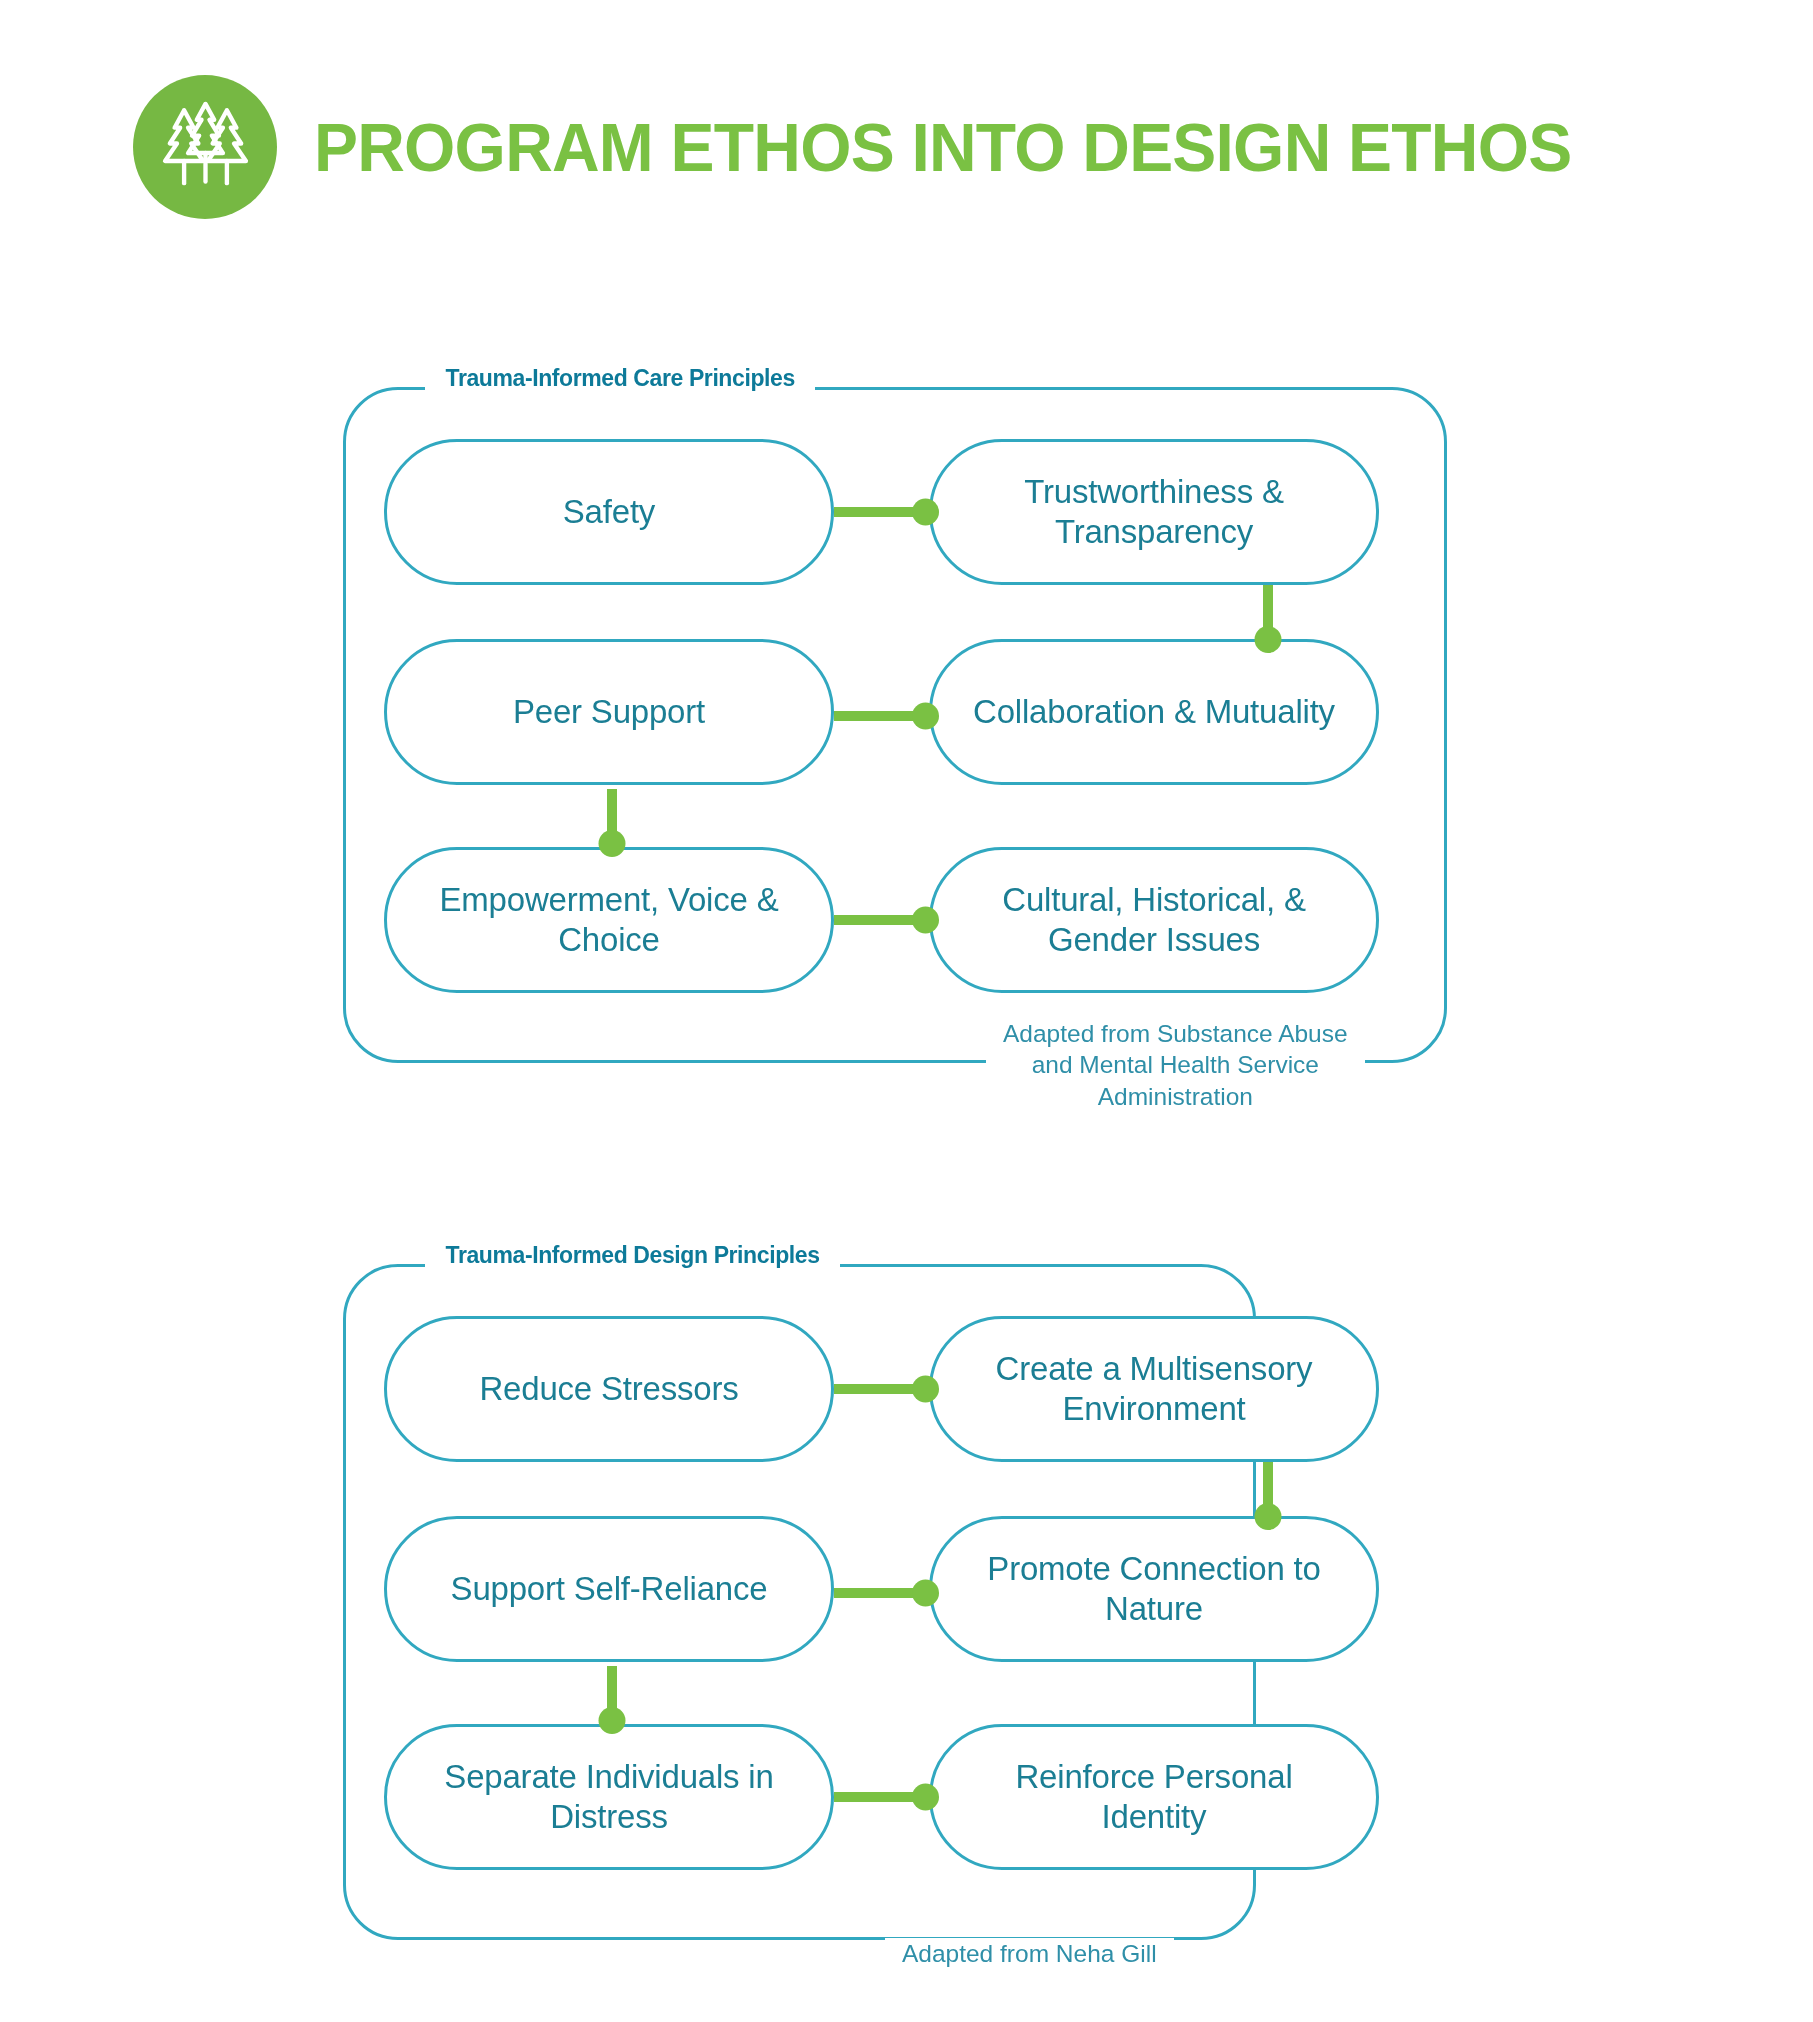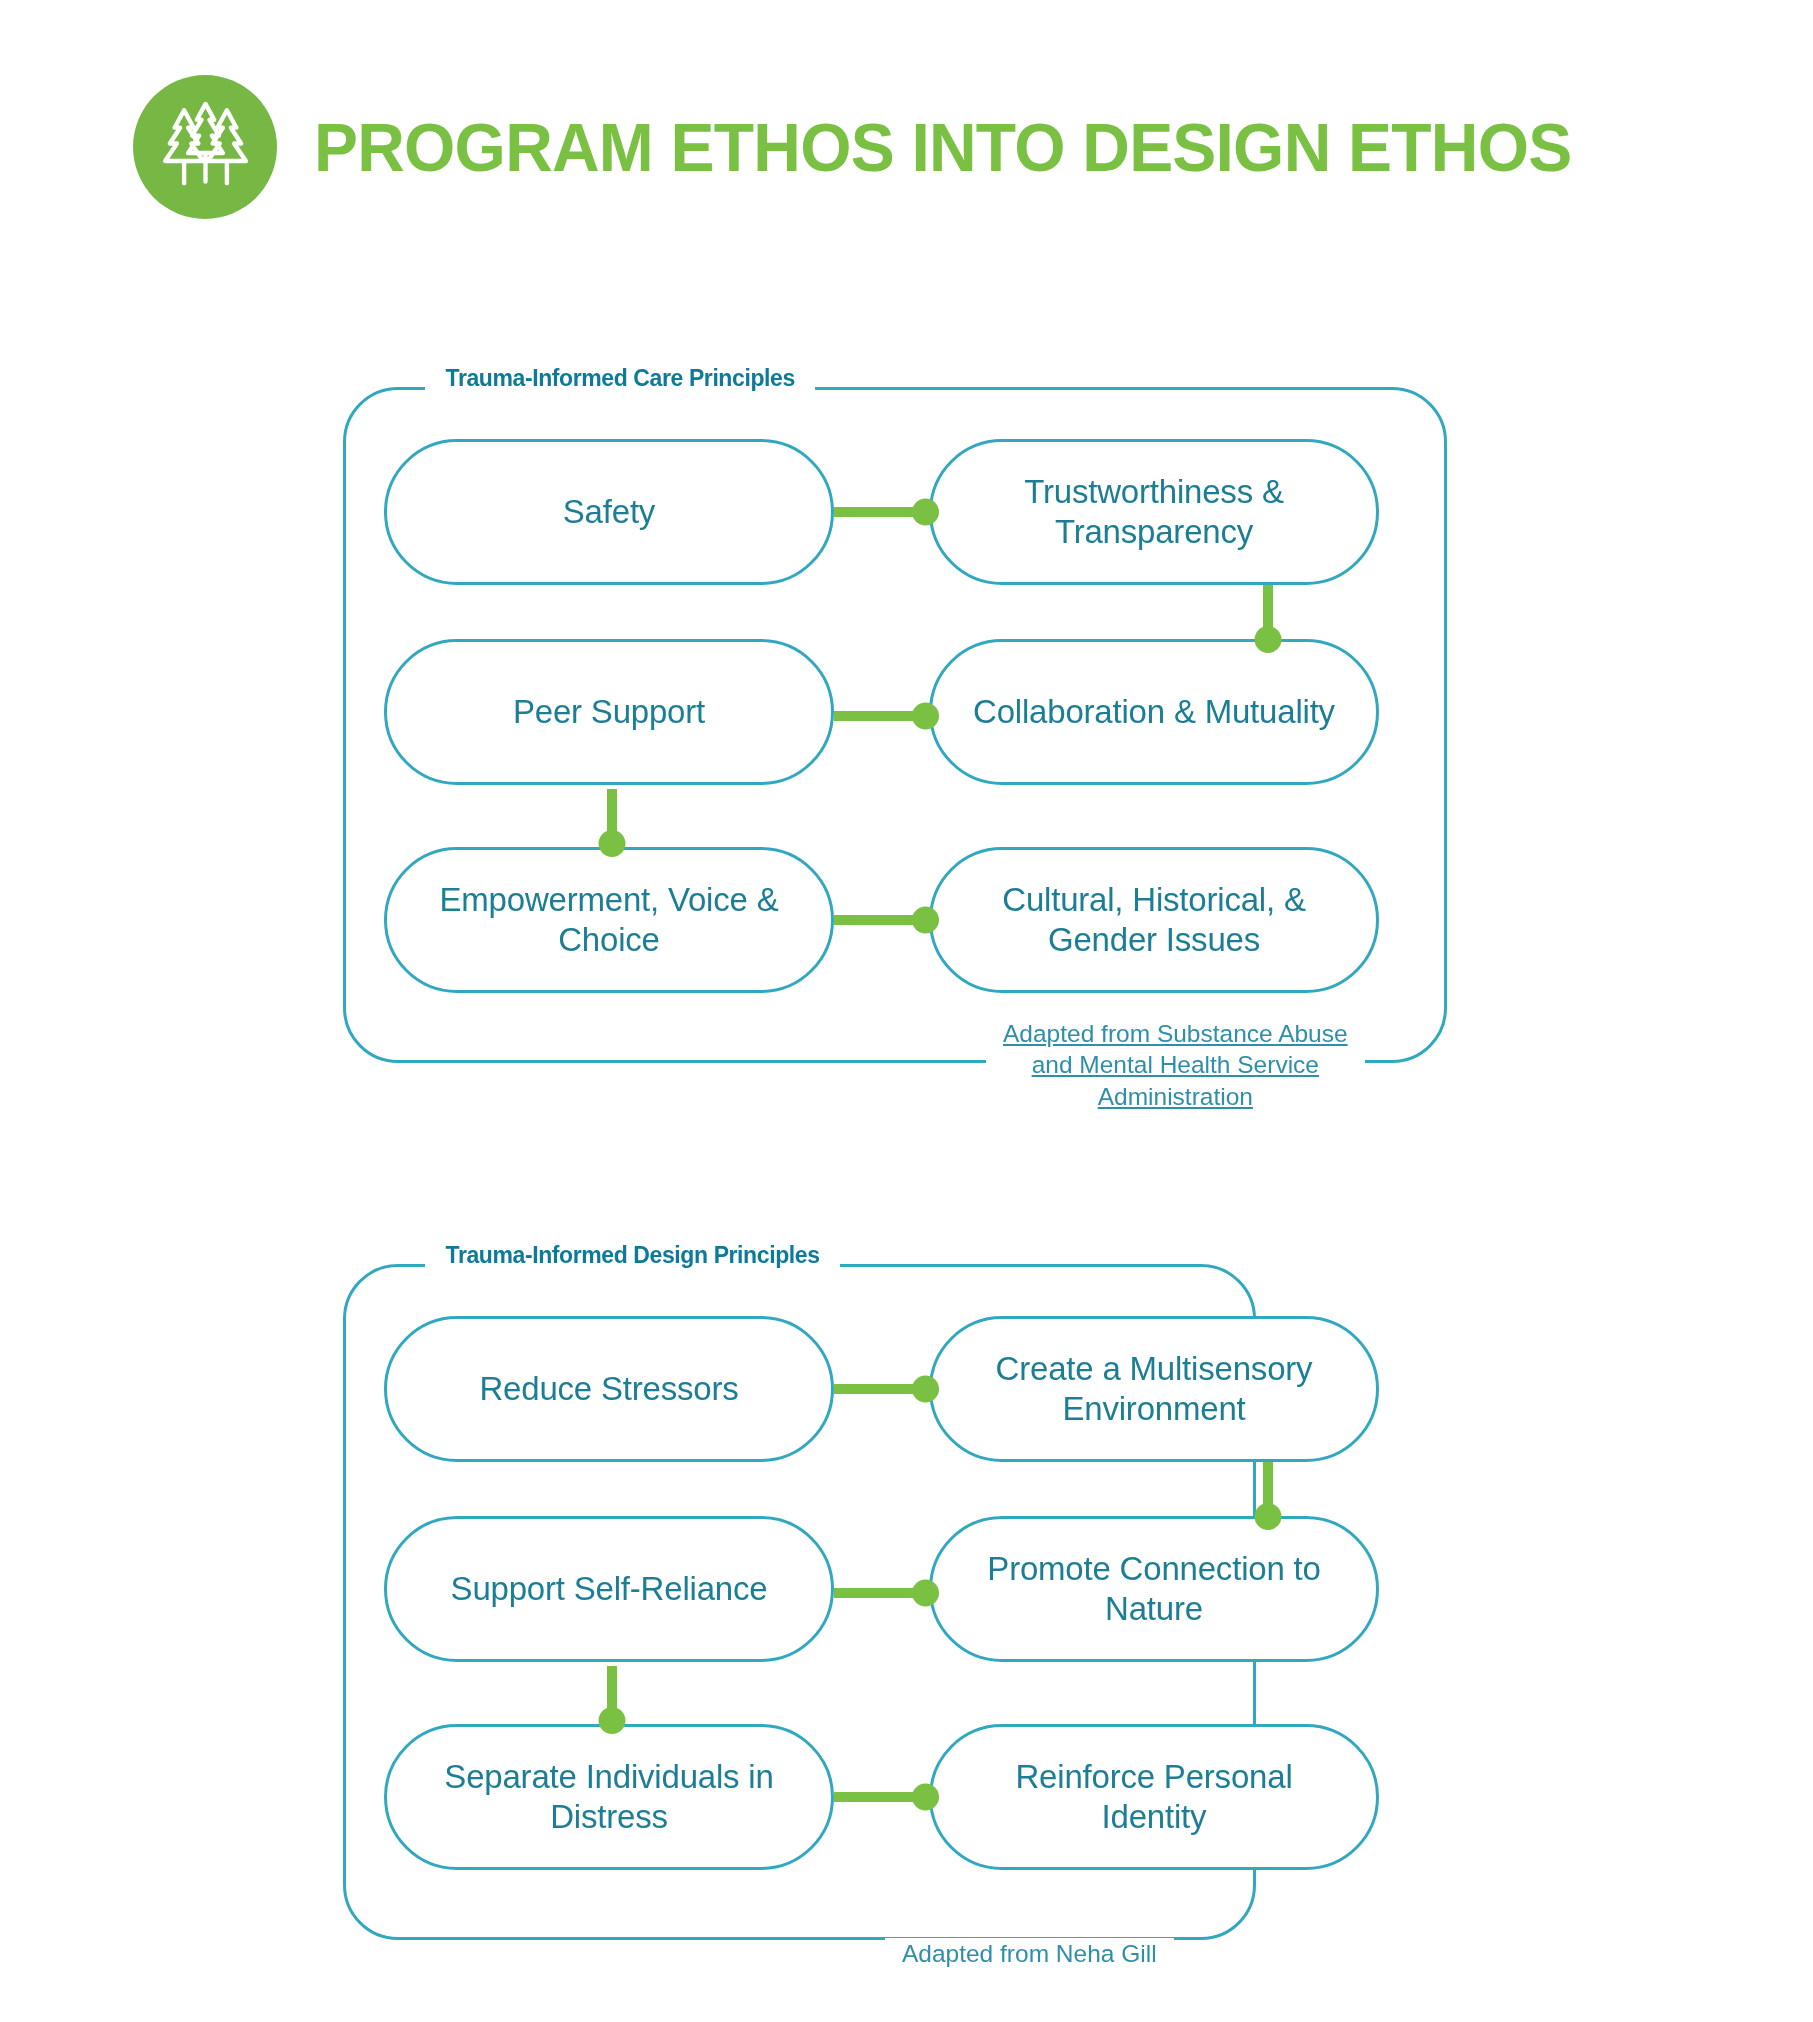--- a/index.html
+++ b/index.html
@@ -76,21 +76,21 @@
     bottom: -32px;
     right: 79px;
     background: #ffffff;
     padding: 0 17.4px;
     font-size: 24.5px;
     color: #2f8fa8;
     line-height: 1.28;
     text-align: center;
     white-space: pre-line;
   }
-  .panel-caption.multiline { bottom: -52px; text-decoration: underline; }
+  .panel-caption.multiline { bottom: -52px; }
 
   
   .grid {
     position: absolute;
     left: 38px;
     top: 49px;
     width: 1025px;
     height: 553px;
   }
   .node {

